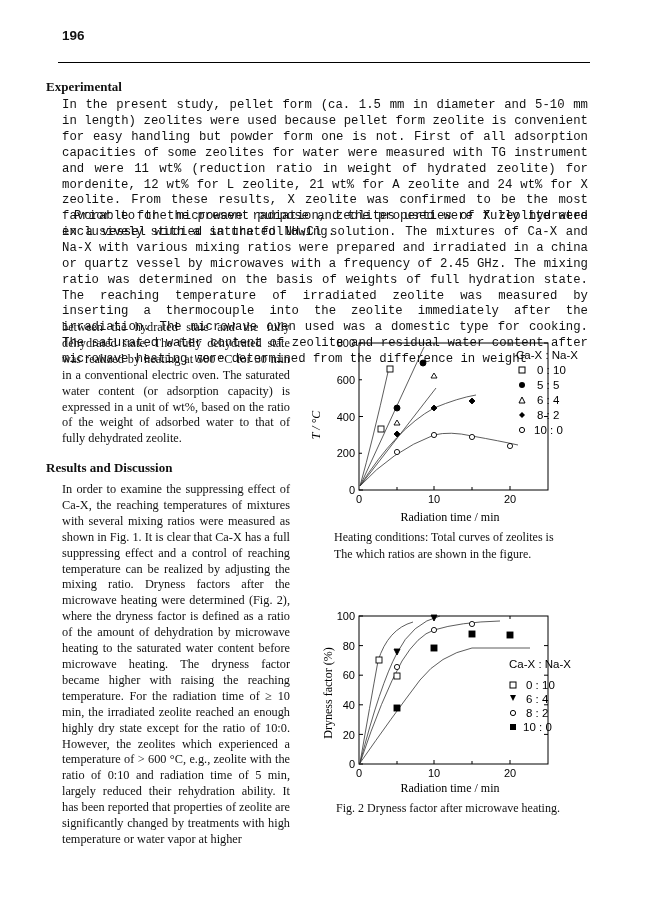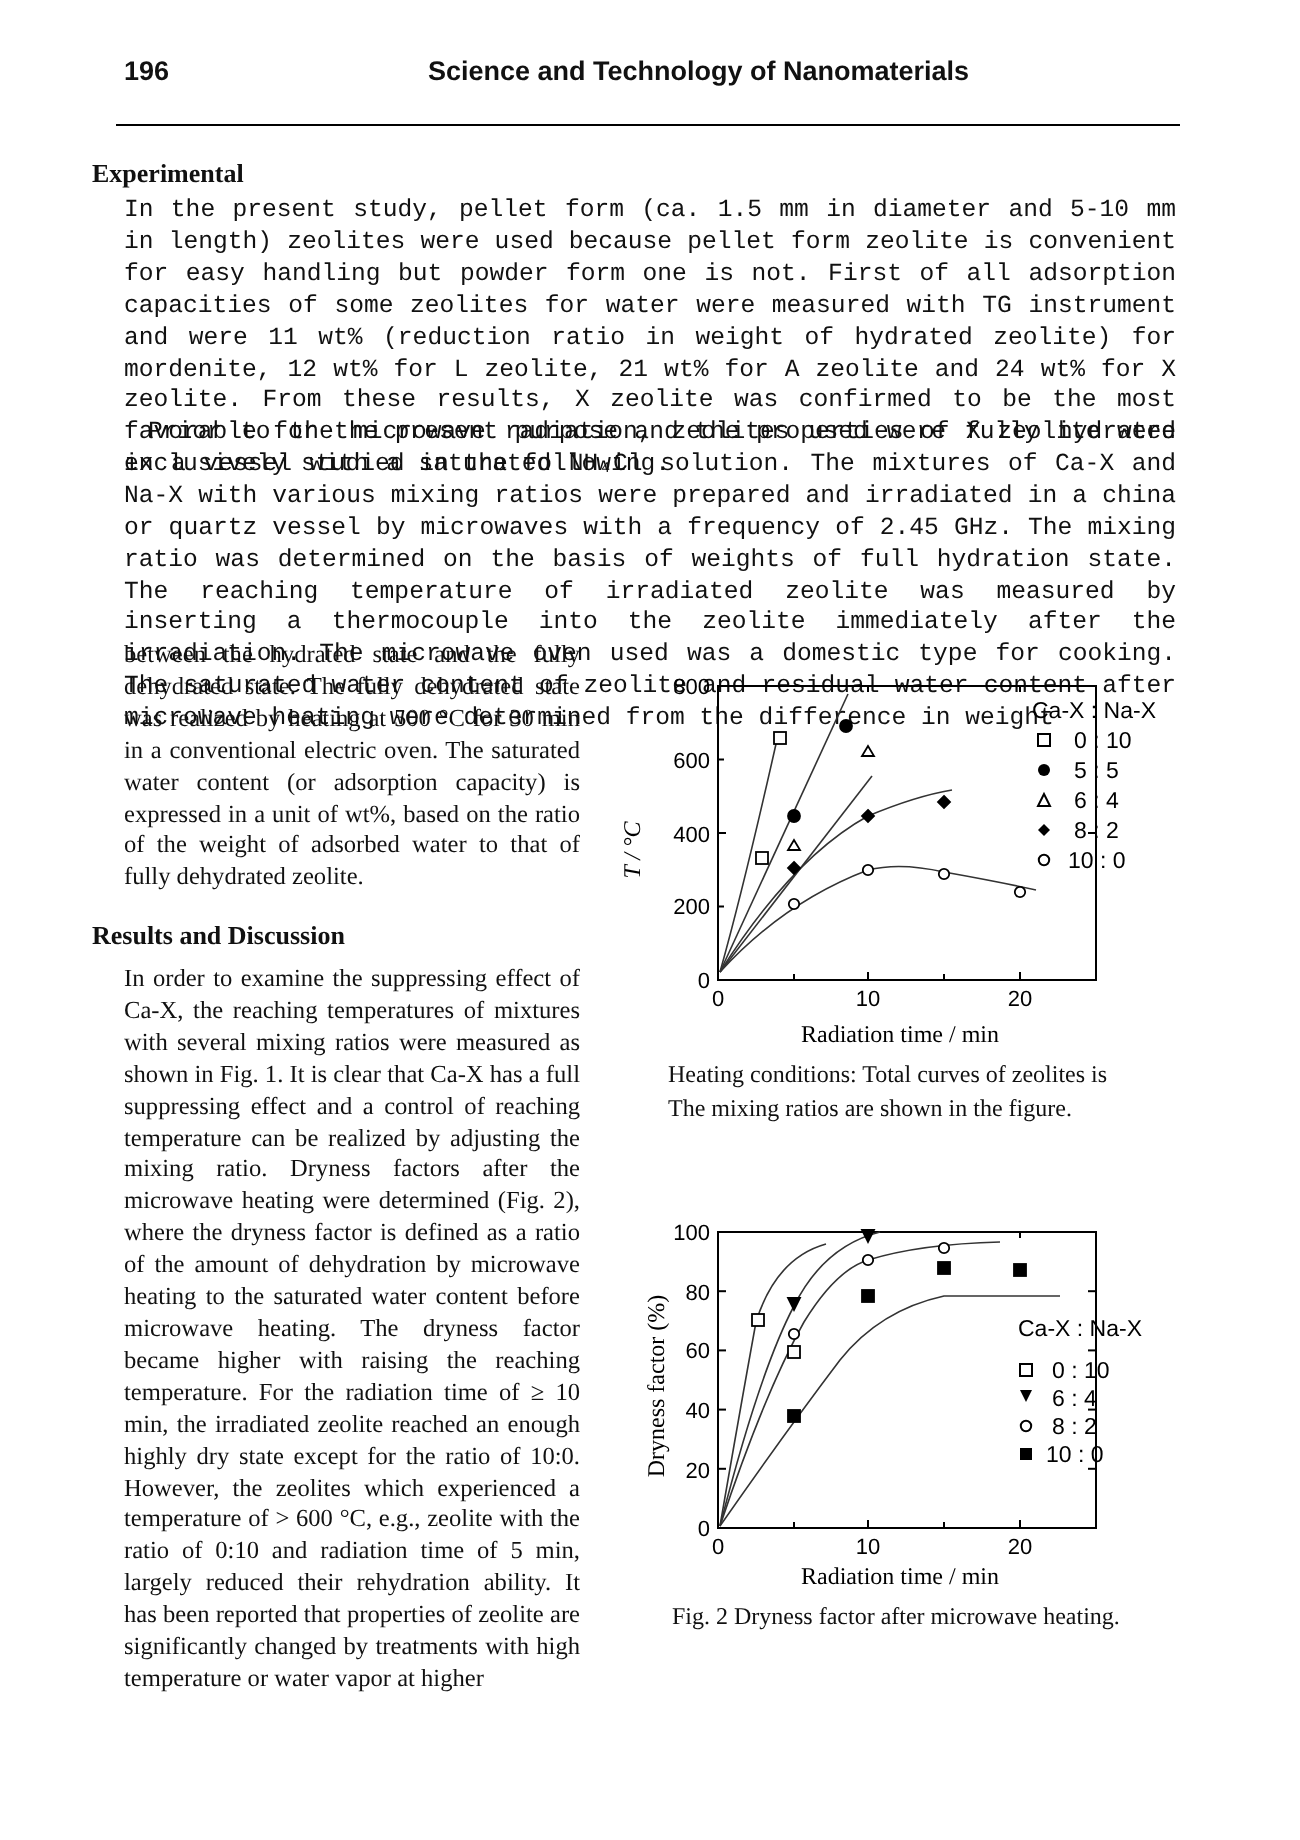--- a/index.html
+++ b/index.html
@@ -17,21 +17,20 @@
   .indent { text-indent:12px; }
   .cap { position:absolute; font-size:12px; line-height:16.5px; }
   svg text { font-family:"Liberation Sans", sans-serif; }
   svg .ser { font-family:"Liberation Serif", serif; }
 </style>
 </head>
 <body>
 
 <div class="hdr">
   <span class="pno">196</span>
-  <span class="jt">Science and Technology of Nanomaterials</span>
 </div>
 <div class="rule"></div>
 
 <div class="sec" style="top:79px;">Experimental</div>
 <div class="para full" style="top:98px;">In the present study, pellet form (ca. 1.5 mm in diameter and 5-10 mm in length) zeolites were used because pellet form zeolite is convenient for easy handling but powder form one is not.  First of all adsorption capacities of some zeolites for water were measured with TG instrument and were 11 wt% (reduction ratio in weight of hydrated zeolite) for mordenite, 12 wt% for L zeolite, 21 wt% for A zeolite and 24 wt% for X zeolite.  From these results, X zeolite was confirmed to be the most favorable for the present purpose and the properties of X zeolite were exclusively studied in the following.</div>
 <div class="para full indent" style="top:209px;">Prior to the microwave radiation, zeolites used were fully hydrated in a vessel with a saturated NH₄Cl solution.  The mixtures of Ca-X and Na-X with various mixing ratios were prepared and irradiated in a china or quartz vessel by microwaves with a frequency of 2.45 GHz.  The mixing ratio was determined on the basis of weights of full hydration state.  The reaching temperature of irradiated zeolite was measured by inserting a thermocouple into the zeolite immediately after the irradiation.  The microwave oven used was a domestic type for cooking.  The saturated water content of zeolite and residual water content after microwave heating were determined from the difference in weight</div>
 <div class="para col" style="top:320px;">between the hydrated state and the fully dehydrated state.  The fully dehydrated state was realized by heating at 500 °C for 30 min in a conventional electric oven.  The saturated water content (or adsorption capacity) is expressed in a unit of wt%, based on the ratio of the weight of adsorbed water to that of fully dehydrated zeolite.</div>
 
 <div class="sec" style="top:460px;">Results and Discussion</div>
 <div class="para col" style="top:482px;">In order to examine the suppressing effect of Ca-X, the reaching temperatures of mixtures with several mixing ratios were measured as shown in Fig. 1.  It is clear that Ca-X has a full suppressing effect and a control of reaching temperature can be realized by adjusting the mixing ratio. Dryness factors after the microwave heating were determined (Fig. 2), where the dryness factor is defined as a ratio of the amount of dehydration by microwave heating to the saturated water content before microwave heating.  The dryness factor became higher with raising the reaching temperature.  For the radiation time of ≥ 10 min, the irradiated zeolite reached an enough highly dry state except for the ratio of 10:0.  However, the zeolites which experienced a temperature of &gt; 600 °C, e.g., zeolite with the ratio of 0:10 and radiation time of 5 min, largely reduced their rehydration ability.   It has been reported that properties of zeolite are significantly changed by treatments with high temperature or water vapor at higher</div>
@@ -101,21 +100,21 @@
       <text x="237" y="69">6 : 4</text>
     <polygon points="222,77 225,80 222,83 219,80" fill="#000"></polygon>
       <text x="237" y="84">8 : 2</text>
     <circle cx="222" cy="95" r="2.6" fill="#fff" stroke="#000"></circle>
       <text x="234" y="99">10 : 0</text>
   </g>
 </svg>
 
 <div class="cap" style="left:334px;top:529px;">
   <div>Heating conditions: Total curves of zeolites is</div>
-  <div>The mixing ratios are shown in the figure.</div>
+  <div>The which ratios are shown in the figure.</div>
 </div>
 
 <svg style="position:absolute;left:300px;top:605px;" width="300" height="195" viewBox="0 0 300 195">
 
   <rect x="59" y="11" width="189" height="148" fill="none" stroke="#000" stroke-width="1"></rect>
   <g stroke="#000" stroke-width="1">
     <line x1="59" y1="11" x2="63" y2="11"></line>
       <line x1="59" y1="40.6" x2="63" y2="40.6"></line>
     <line x1="59" y1="70.2" x2="63" y2="70.2"></line>
       <line x1="59" y1="99.8" x2="63" y2="99.8"></line>

